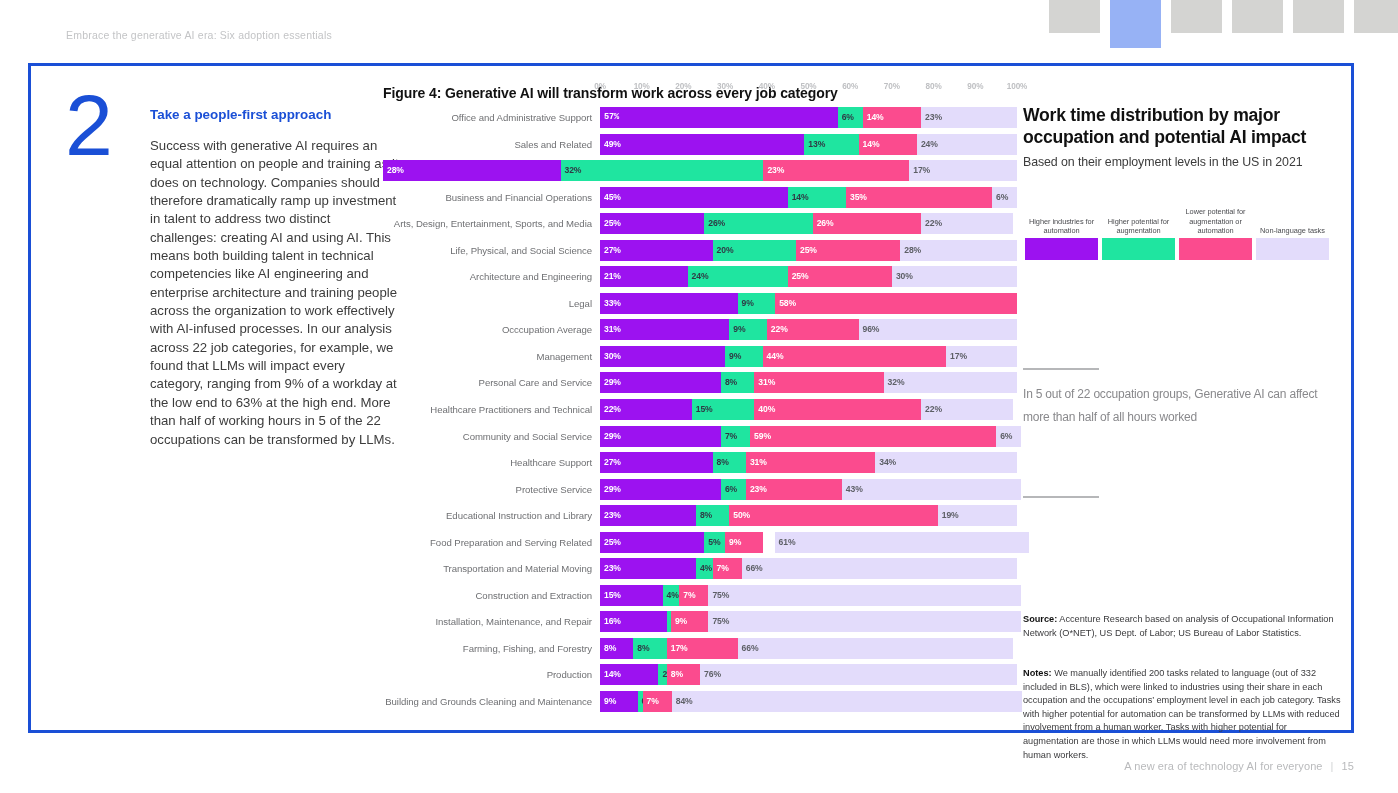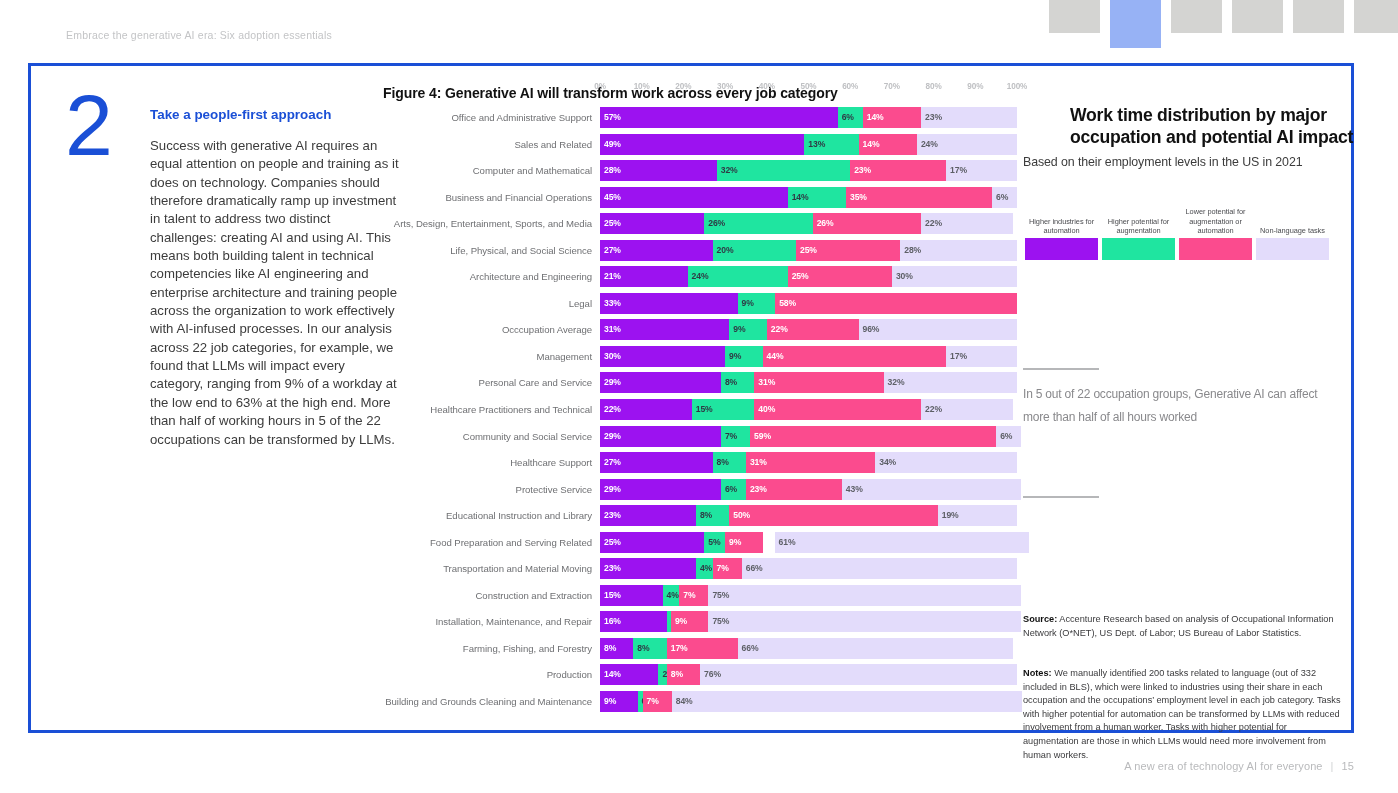--- a/index.html
+++ b/index.html
@@ -76,21 +76,21 @@
   .axis{position:relative;height:22px;margin-left:217px;}
   .axis .tick{
     position:absolute;top:6px;transform:translateX(-50%);
     font-size:8.2px;color:#bfc0c3;font-weight:bold;letter-spacing:-.1px;
   }
 
   
   .rightcol{position:absolute;left:992px;top:10px;width:320px;}
   .rc-title{
     position:absolute;left:0;top:28px;width:318px;
-    font-size:17.6px;font-weight:bold;color:#111;line-height:22px;letter-spacing:-0.25px;margin-left:47px;
+    font-size:17.6px;font-weight:bold;color:#111;line-height:22px;letter-spacing:-0.25px;
   }
   .rc-sub{
     position:absolute;left:0;top:78px;width:320px;
     font-size:12.4px;color:#3c3c3c;line-height:16px;letter-spacing:-0.1px;
   }
   .legend{position:absolute;left:0;top:131px;width:308px;display:flex;}
   .legend .lg{flex:1 1 0;padding:0 2px;box-sizing:border-box;}
   .legend .lg .lbl{
     font-size:7.4px;color:#4a4b4f;text-align:center;line-height:9.2px;height:28px;
     display:flex;flex-direction:column;justify-content:flex-end;letter-spacing:-0.05px;
@@ -148,21 +148,21 @@
       <div class="lead-title">Take a people-first approach</div>
       <div class="lead-body">Success with generative AI requires an equal attention on people and training as it does on technology. Companies should therefore dramatically ramp up investment in talent to address two distinct challenges: creating AI and using AI. This means both building talent in technical competencies like AI engineering and enterprise architecture and training people across the organization to work effectively with AI-infused processes. In our analysis across 22 job categories, for example, we found that LLMs will impact every category, ranging from 9% of a workday at the low end to 63% at the high end. More than half of working hours in 5 of the 22 occupations can be transformed by LLMs.</div>
     </div>
 
     <div class="chartcol">
       <div class="fig-title">Figure 4: Generative AI will transform work across every job category</div>
       <div class="rows" id="rows">
           <div class="row">
             <div class="cat">Office and Administrative Support</div>
             <div class="track">
-              <div class="seg s0" style="flex: 0 0 57%;">
+              <div class="seg s0" style="flex: 0 0 57%; font-family: Liberation Mono, monospace;">
                 <span>57%</span>
               </div>
               <div class="seg s1" style="flex: 0 0 6%;">
                 <span>6%</span>
               </div>
               <div class="seg s2" style="flex: 0 0 14%;">
                 <span>14%</span>
               </div>
               <div class="seg s3" style="flex: 0 0 23%;">
                 <span>23%</span>
@@ -180,21 +180,20 @@
               </div>
               <div class="seg s2" style="flex: 0 0 14%;">
                 <span>14%</span>
               </div>
               <div class="seg s3" style="flex: 0 0 24%;">
                 <span>24%</span>
               </div>
             </div>
           </div>
           <div class="row">
-            <div class="cat">Computer and Mathematical</div>
             <div class="track">
               <div class="seg s0" style="flex: 0 0 28%;">
                 <span>28%</span>
               </div>
               <div class="seg s1" style="flex: 0 0 32%;">
                 <span>32%</span>
               </div>
               <div class="seg s2" style="flex: 0 0 23%;">
                 <span>23%</span>
               </div>

